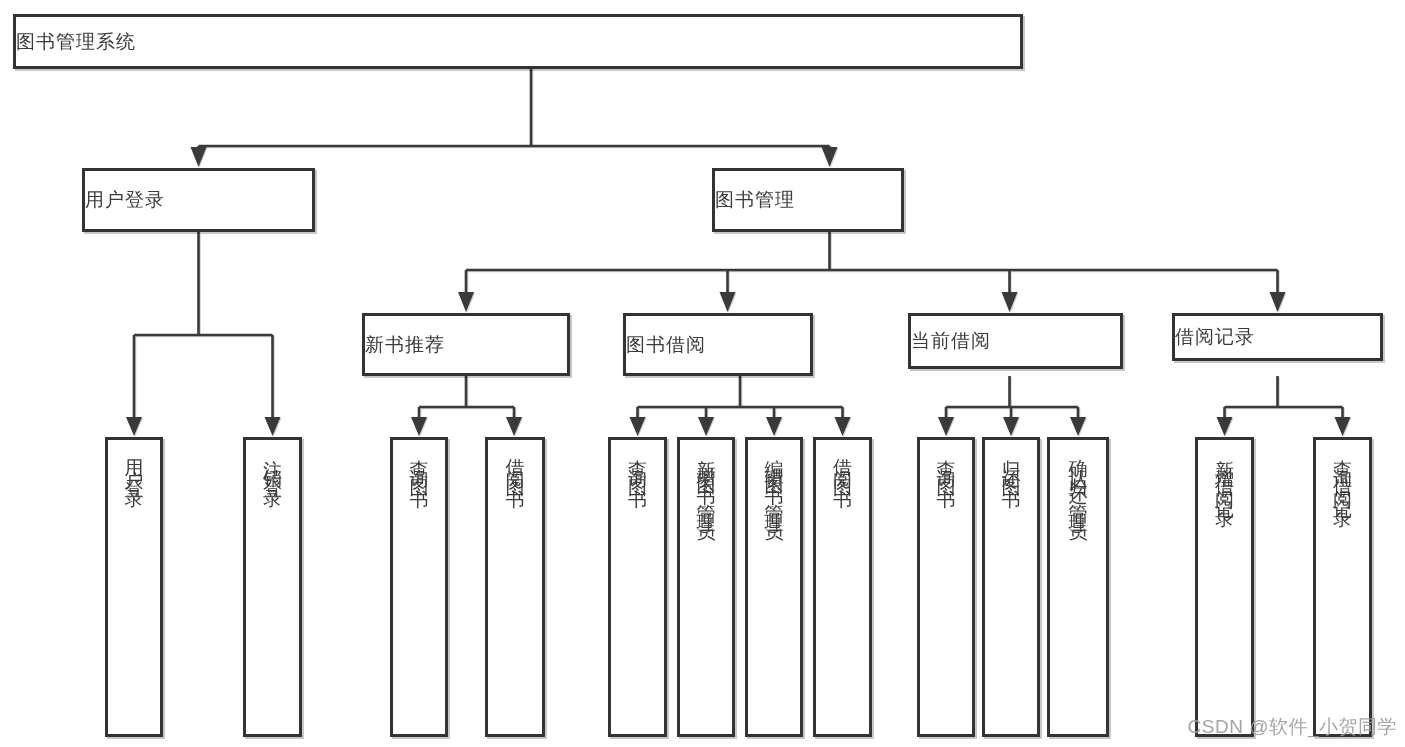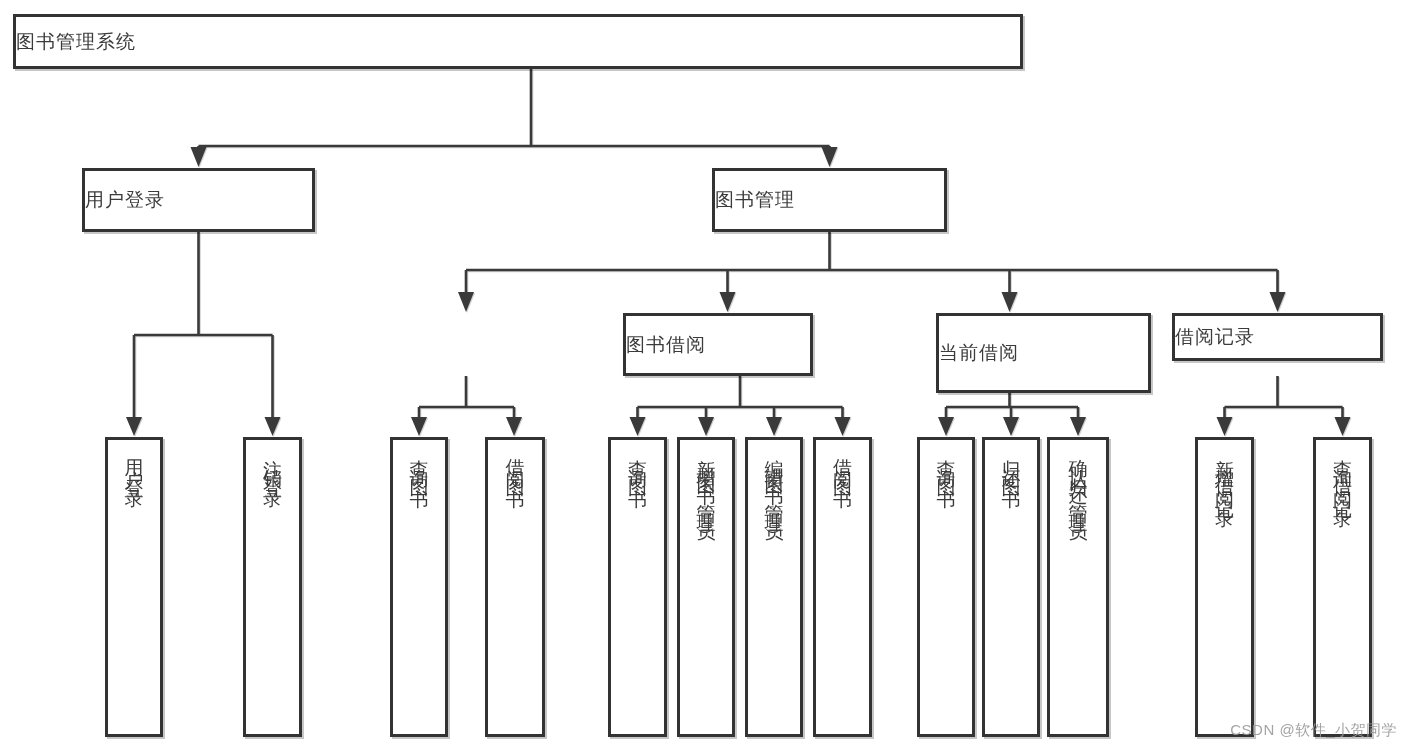--- a/index.html
+++ b/index.html
@@ -24,21 +24,21 @@
     box-shadow:2px 2px 0 rgba(0,0,0,0.22);
     z-index:2;
   }
   .node.v{
     writing-mode:vertical-rl; text-orientation:mixed;
     letter-spacing:10px; padding:4px 0;
   }
   .node.v.tight{letter-spacing:9px;}
   #watermark{
     position:absolute; right:8px; bottom:7px; z-index:10;
-    color:var(--watermark); font-size:15px; letter-spacing:0.5px; opacity:0.92;
+    color:var(--watermark); font-size:19px; letter-spacing:0.5px; opacity:0.92;
   }
 </style>
 </head>
 <body>
 
 <div id="stage">
 
   <svg id="connectors" width="1405" height="747" viewBox="0 0 1405 747">
     <g>
       <path d="M531,69 V146 M198.5,146 H829.5 M198.5,146 V150 M829.5,146 V150"></path>
@@ -82,28 +82,31 @@
     </g>
   </svg>
 
   <div class="node" style="left:13px;top:14px;width:1010px;height:55px">
     <span>图书管理系统</span>
   </div>
 
   <div class="node" style="left:82px;top:168px;width:233px;height:64px">
     <span>用户登录</span>
   </div>
-  <div class="node" style="left:712px;top:168px;width:235px;height:64px">
+  <div class="node" style="left:712px;top:168px;width:192px;height:64px">
     <span>图书管理</span>
   </div>
 
+  <div class="node" style="left:362px;top:313px;width:208px;height:63px">
+    <span>新书推荐</span>
+  </div>
   <div class="node" style="left:623px;top:313px;width:190px;height:63px">
     <span>图书借阅</span>
   </div>
-  <div class="node" style="left:936px;top:313px;width:215px;height:80px">
+  <div class="node" style="left:908px;top:313px;width:215px;height:56px">
     <span>当前借阅</span>
   </div>
   <div class="node" style="left:1172px;top:313px;width:211px;height:48px">
     <span>借阅记录</span>
   </div>
 
   <div class="node v" style="left:105px;top:437px;width:58px;height:300px">
     <span>用户登录</span>
   </div>
   <div class="node v" style="left:243px;top:437px;width:59px;height:300px">

